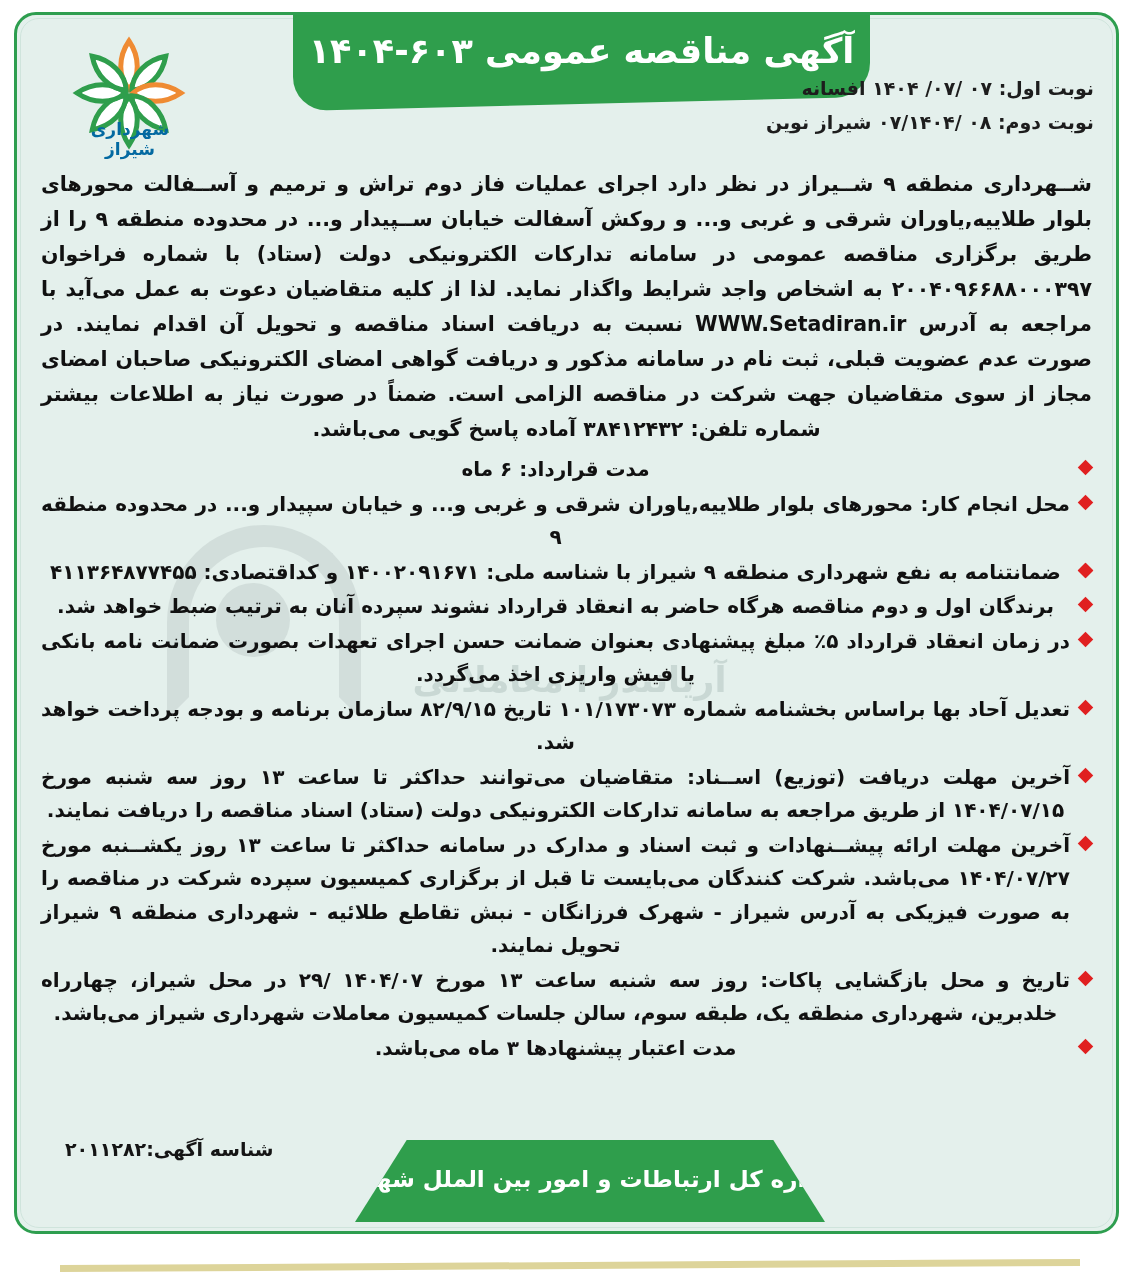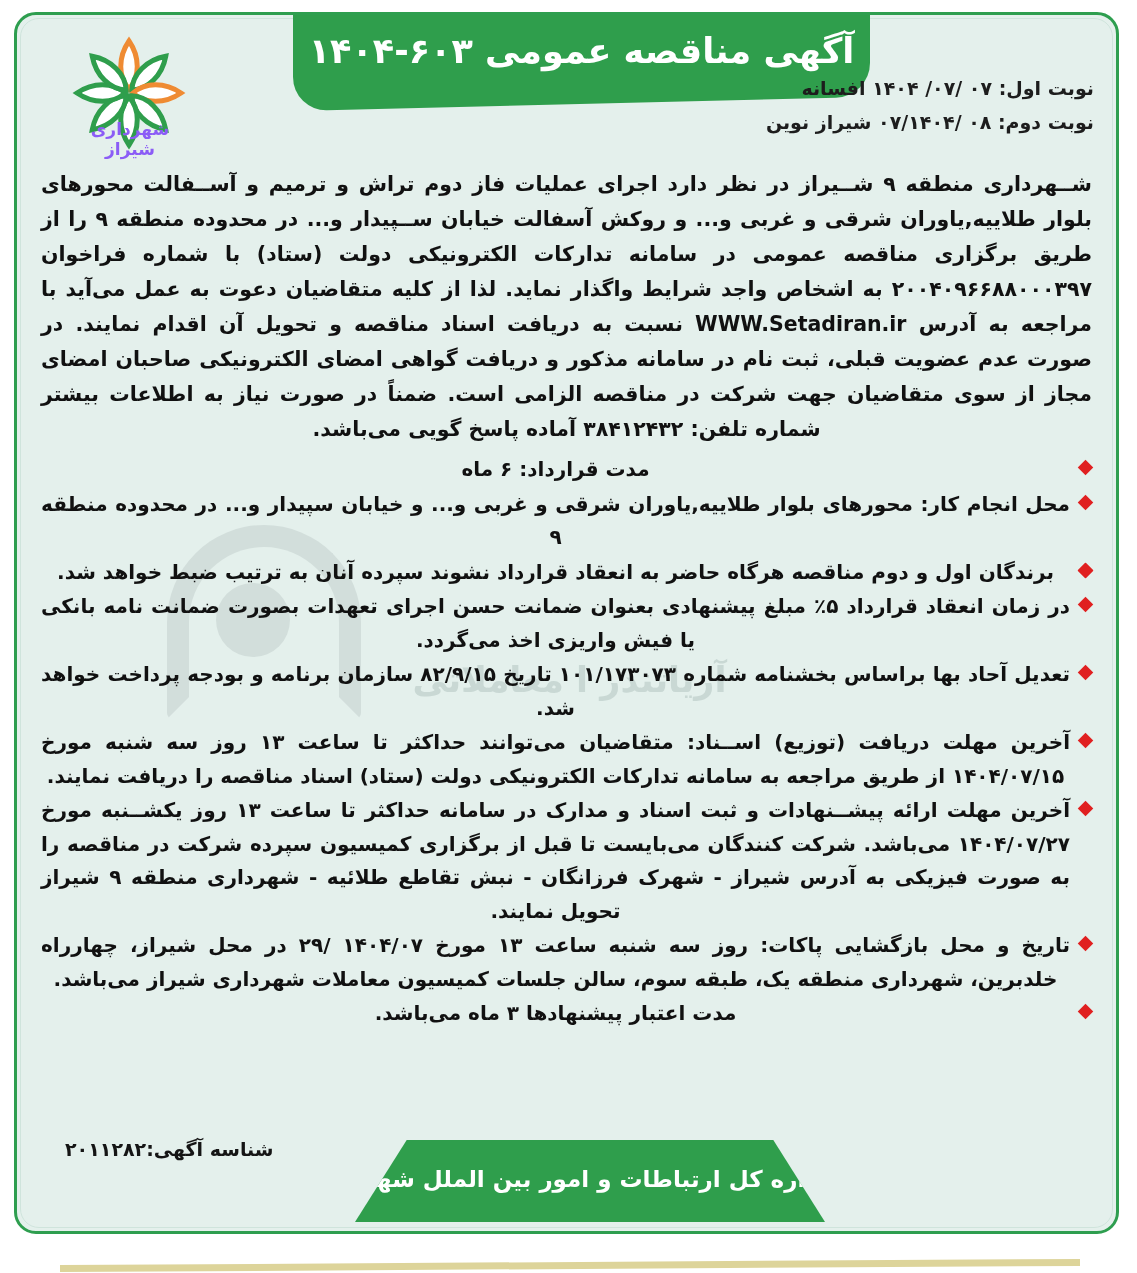--- a/index.html
+++ b/index.html
@@ -58,21 +58,21 @@
   
   .header{position:relative;height:148px;z-index:2;}
 
   .logo{
     position:absolute;right:auto;left:46px;top:16px;
     width:132px;height:132px;
   }
   .logo svg{display:block;}
   .logo-caption{
     position:absolute;left:48px;top:104px;width:130px;
-    text-align:center;font-size:17px;color:#8b5cf6;
+    text-align:center;font-size:17px;color:#0369a1;
     font-weight:700;
   }
 
   .title-banner{
     position:absolute;left:276px;top:0px;
     width:577px;height:96px;
     background:#2f9e4c;
     border-radius:0 0 34px 34px;
     transform:skewY(-1.4deg);
     transform-origin:left top;
@@ -209,21 +209,21 @@
         <div>نوبت دوم: ۰۸ /۰۷/۱۴۰۴ شیراز نوین</div>
       </div>
     </div>
 
     <div class="body">
       <p class="intro">شــهرداری منطقه ۹ شــیراز در نظر دارد اجرای عملیات فاز دوم تراش و ترمیم و آســفالت محورهای بلوار طلاییه,یاوران شرقی و غربی و... و روکش آسفالت خیابان ســپیدار و... در محدوده منطقه ۹ را از طریق برگزاری مناقصه عمومی در سامانه تدارکات الکترونیکی دولت (ستاد) با شماره فراخوان ۲۰۰۴۰۹۶۶۸۸۰۰۰۳۹۷ به اشخاص واجد شرایط واگذار نماید. لذا از کلیه متقاضیان دعوت به عمل می‌آید با مراجعه به آدرس WWW.Setadiran.ir نسبت به دریافت اسناد مناقصه و تحویل آن اقدام نمایند. در صورت عدم عضویت قبلی، ثبت نام در سامانه مذکور و دریافت گواهی امضای الکترونیکی صاحبان امضای مجاز از سوی متقاضیان جهت شرکت در مناقصه الزامی است. ضمناً در صورت نیاز به اطلاعات بیشتر شماره تلفن: ۳۸۴۱۲۴۳۲ آماده پاسخ گویی می‌باشد.</p>
       <ul class="bullets">
           <li class="short"><span class="dia"></span><span>مدت قرارداد:  ۶ ماه</span></li>
           <li><span class="dia"></span><span>محل انجام کار: محورهای بلوار طلاییه,یاوران شرقی و غربی و... و خیابان سپیدار و... در محدوده منطقه ۹</span></li>
           <li><span class="dia"></span></li>
-          <li><span class="dia"></span></li>
+          <li><span class="dia"></span><span>ضمانتنامه به نفع شهرداری منطقه ۹ شیراز با شناسه ملی: ۱۴۰۰۲۰۹۱۶۷۱ و کداقتصادی: ۴۱۱۳۶۴۸۷۷۴۵۵</span></li>
           <li><span class="dia"></span><span>برندگان اول و دوم مناقصه هرگاه حاضر به انعقاد قرارداد نشوند سپرده آنان به ترتیب ضبط خواهد شد.</span></li>
           <li><span class="dia"></span><span>در زمان انعقاد قرارداد ۵٪ مبلغ پیشنهادی بعنوان ضمانت حسن اجرای تعهدات بصورت ضمانت نامه بانکی یا فیش واریزی اخذ می‌گردد.</span></li>
           <li><span class="dia"></span><span>تعدیل آحاد بها براساس بخشنامه شماره ۱۰۱/۱۷۳۰۷۳ تاریخ ۸۲/۹/۱۵ سازمان برنامه و بودجه پرداخت خواهد شد.</span></li>
           <li><span class="dia"></span><span>آخرین مهلت دریافت (توزیع) اســناد: متقاضیان می‌توانند حداکثر تا ساعت ۱۳ روز سه شنبه مورخ ۱۴۰۴/۰۷/۱۵ از طریق مراجعه به سامانه تدارکات الکترونیکی دولت (ستاد) اسناد مناقصه را دریافت نمایند.</span></li>
           <li><span class="dia"></span><span>آخرین مهلت ارائه پیشــنهادات و ثبت اسناد و مدارک در سامانه حداکثر تا ساعت ۱۳ روز یکشــنبه مورخ ۱۴۰۴/۰۷/۲۷ می‌باشد. شرکت کنندگان می‌بایست تا قبل از برگزاری کمیسیون سپرده شرکت در مناقصه را به صورت فیزیکی به آدرس شیراز - شهرک فرزانگان - نبش تقاطع طلائیه - شهرداری منطقه ۹ شیراز تحویل نمایند.</span></li>
           <li><span class="dia"></span><span>تاریخ و محل بازگشایی پاکات: روز سه شنبه ساعت ۱۳ مورخ ۱۴۰۴/۰۷ /۲۹ در محل شیراز، چهارراه خلدبرین، شهرداری منطقه یک، طبقه سوم، سالن جلسات کمیسیون معاملات شهرداری شیراز می‌باشد.</span></li>
           <li class="short"><span class="dia"></span><span>مدت اعتبار پیشنهادها ۳ ماه می‌باشد.</span></li>
         </ul>
     </div>
 

